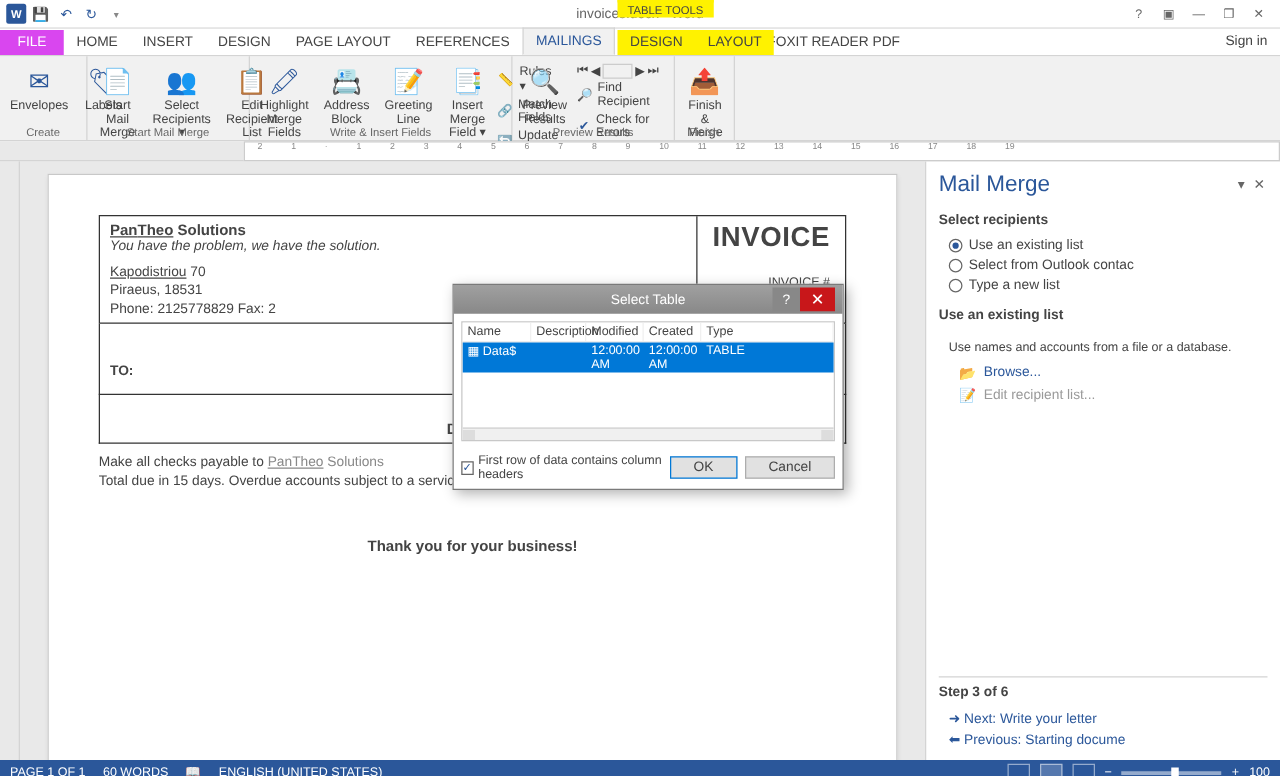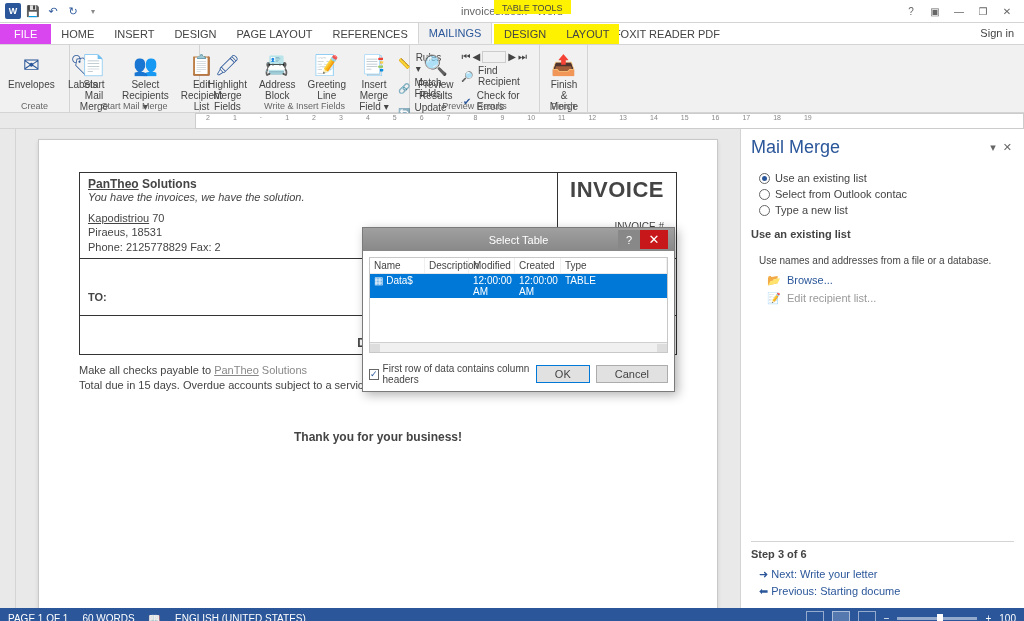--- a/index.html
+++ b/index.html
@@ -295,21 +295,21 @@
   </div>
 </div>
 
 <div class="workspace">
   <div class="vruler"></div>
   <div class="doc-area">
     <div class="page">
       <div class="invoice-header">
         <div class="inv-left">
           <div class="inv-company"><span class="u-underline">Pan</span><span class="u-underline">Theo</span><span> Solutions</span></div>
-          <div class="inv-slogan">You have the invoices, we have the solution.</div>
+          <div class="inv-slogan">You have the problem, we have the solution.</div>
           <div class="inv-addr">
             <span class="u-underline">Kapodistriou</span><span> 70</span><br>
             <span>Piraeus, 18531</span><br>
             <span>Phone: 2125778829 Fax: 2</span>
           </div>
         </div>
         <div class="inv-right">
           <div class="inv-title">INVOICE</div>
           <div class="inv-num">INVOICE #</div>
         </div>
@@ -322,34 +322,35 @@
       </div>
       <div class="inv-thanks">Thank you for your business!</div>
     </div>
   </div>
 
   <div class="taskpane">
     <div class="tp-title">
       <span>Mail Merge</span>
       <span class="tp-close">▾ ✕</span>
     </div>
+    <div class="tp-section-hdr">Select recipients</div>
     <div class="tp-radio-row">
         <span class="tp-radio checked"></span>
         <span>Use an existing list</span>
       </div>
     <div class="tp-radio-row">
         <span class="tp-radio"></span>
         <span>Select from Outlook contac</span>
       </div>
     <div class="tp-radio-row">
         <span class="tp-radio"></span>
         <span>Type a new list</span>
       </div>
     <div class="tp-section-hdr" style="margin-top:10px">Use an existing list</div>
-    <div class="tp-sub">Use names and addresses from a file or a database.</div>
+    <div class="tp-sub">Use names and accounts from a file or a database.</div>
     <div class="tp-link">
         <span class="tp-icon">📂</span>
         <span>Browse...</span>
       </div>
     <div class="tp-link disabled">
         <span class="tp-icon">📝</span>
         <span>Edit recipient list...</span>
       </div>
     <div class="tp-footer">
       <div class="tp-step">Step 3 of 6</div>

